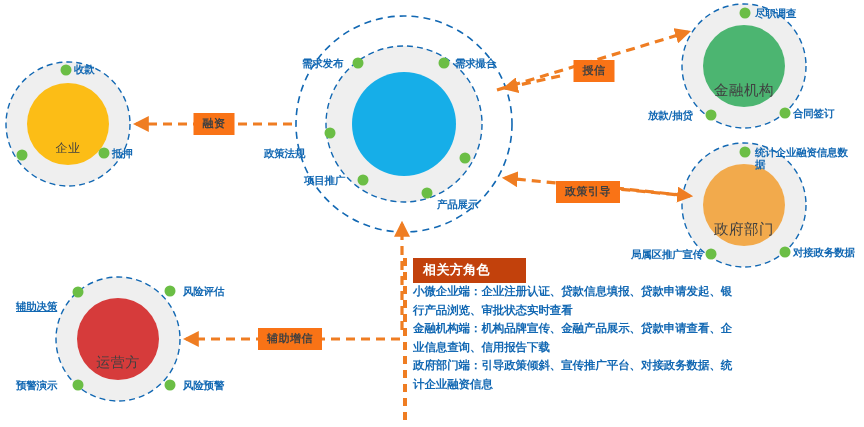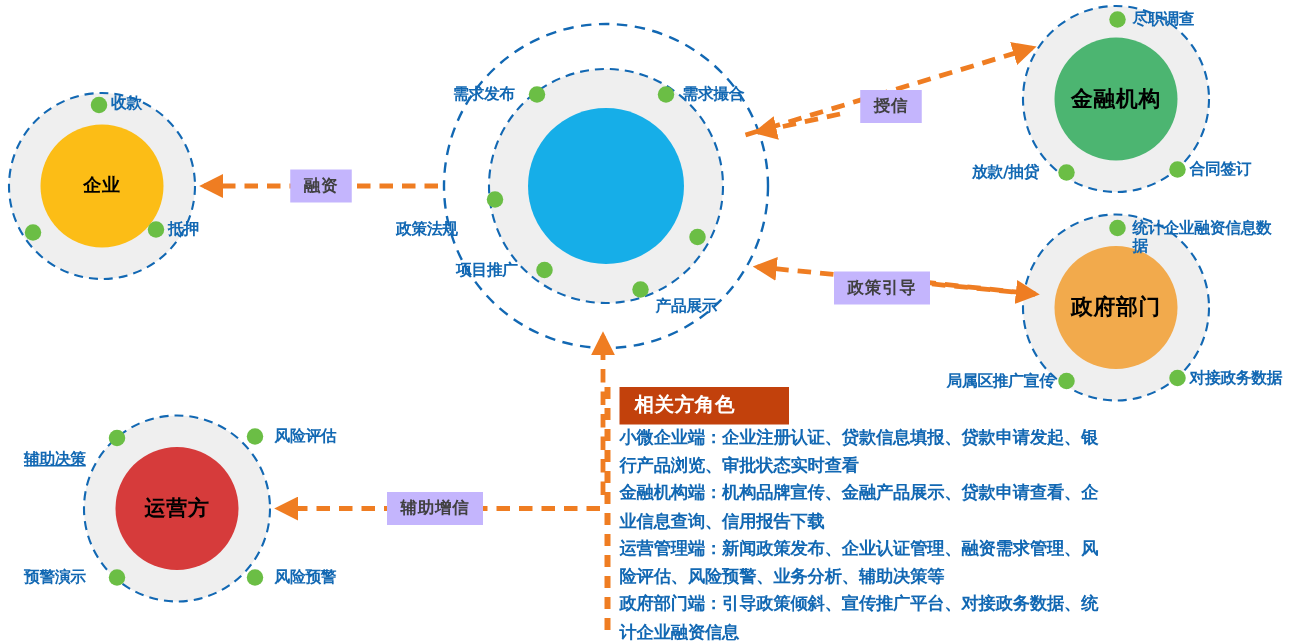--- a/index.html
+++ b/index.html
@@ -34,29 +34,30 @@
     line-height: 12px;
     white-space: nowrap;
     letter-spacing: -0.2px;
   }
   .node-label.wrap {
     white-space: normal;
     width: 96px;
   }
   .core-text {
     position: absolute;
-    color: #000000;
-    font-weight: bold;
+    color: #404040;
+    font-weight: normal;
     white-space: nowrap;
     transform: translate(-50%, -50%);
     letter-spacing: 0.5px;
+    margin-top: 24px;
   }
   .conn-label {
     position: absolute;
-    background: #c4b5fd;
+    background: #f97316;
     color: #404040;
     font-size: 11px;
     font-weight: bold;
     padding: 3px 9px 4px 9px;
     transform: translate(-50%, -50%);
     white-space: nowrap;
     letter-spacing: 0.5px;
   }
   #legend {
     position: absolute;
@@ -208,18 +209,17 @@
   <div class="conn-label" style="left:594px; top:71px;">授信</div>
   <div class="conn-label" style="left:588px; top:192px;">政策引导</div>
   <div class="conn-label" style="left:290px; top:339px;">辅助增信</div>
 
   <div id="legend">
     <div id="legend-bar"></div>
     <div id="legend-title">相关方角色</div>
     <div id="legend-body">
       <p class="legend-para">小微企业端：企业注册认证、贷款信息填报、贷款申请发起、银行产品浏览、审批状态实时查看</p>
       <p class="legend-para">金融机构端：机构品牌宣传、金融产品展示、贷款申请查看、企业信息查询、信用报告下载</p>
-      <p class="legend-para">运营管理端：新闻政策发布、企业认证管理、融资需求管理、风险评估、风险预警、业务分析、辅助决策等</p>
       <p class="legend-para">政府部门端：引导政策倾斜、宣传推广平台、对接政务数据、统计企业融资信息</p>
     </div>
   </div>
 
 </div>
 
 </body></html>

